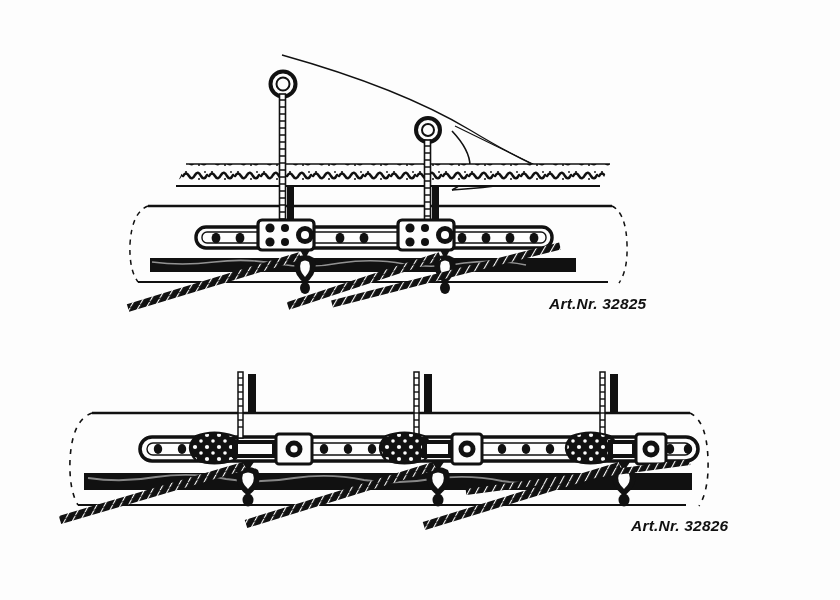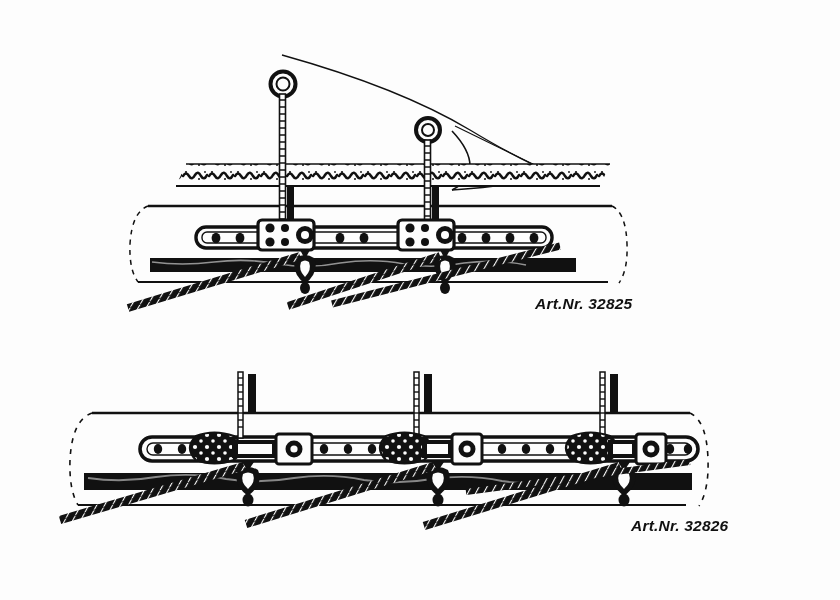--- a/index.html
+++ b/index.html
@@ -29,21 +29,21 @@
     position: absolute;
     font-family: "Liberation Sans", sans-serif;
     font-style: italic;
     font-weight: bold;
     font-size: 15.5px;
     letter-spacing: 0.2px;
     color: #111111;
     white-space: nowrap;
   }
   #caption-upper {
-    left: 535px;
+    left: 549px;
     top: 295px;
   }
   #caption-lower {
     left: 631px;
     top: 517px;
   }
   svg { display: block; }
 </style>
 </head>
 <body>

